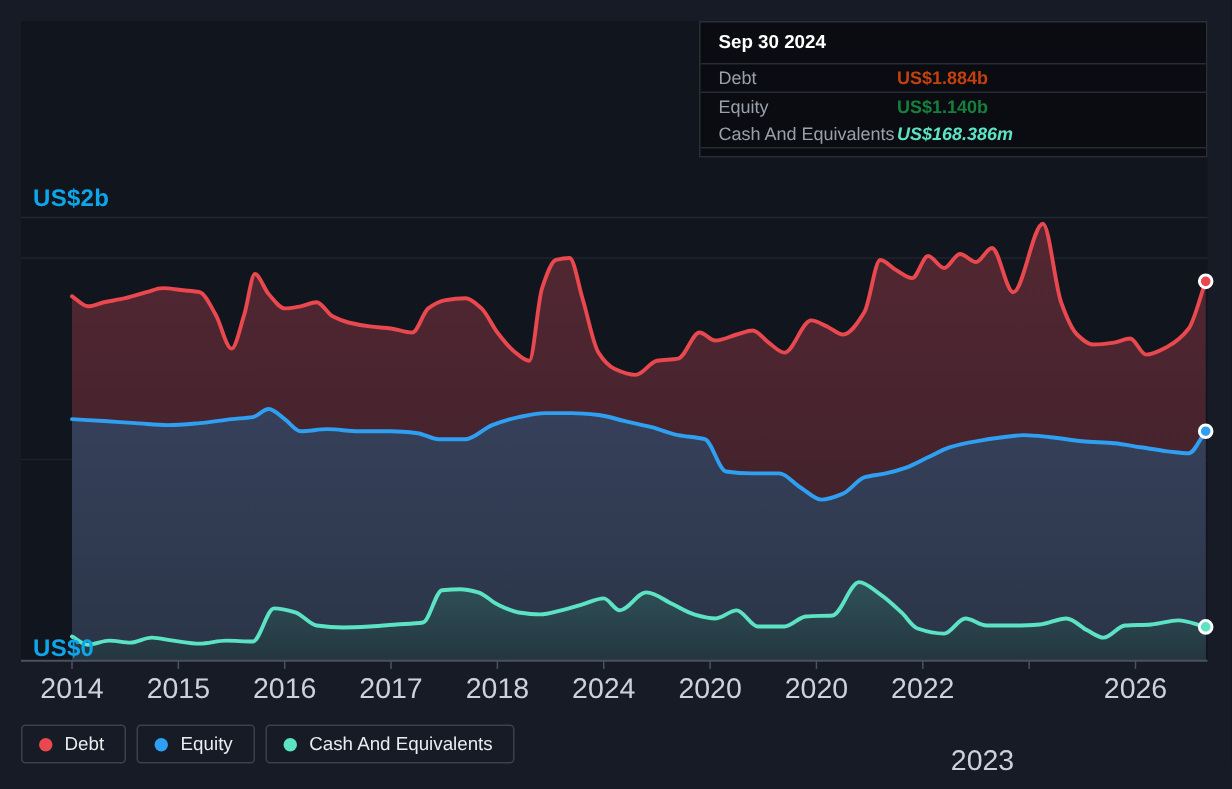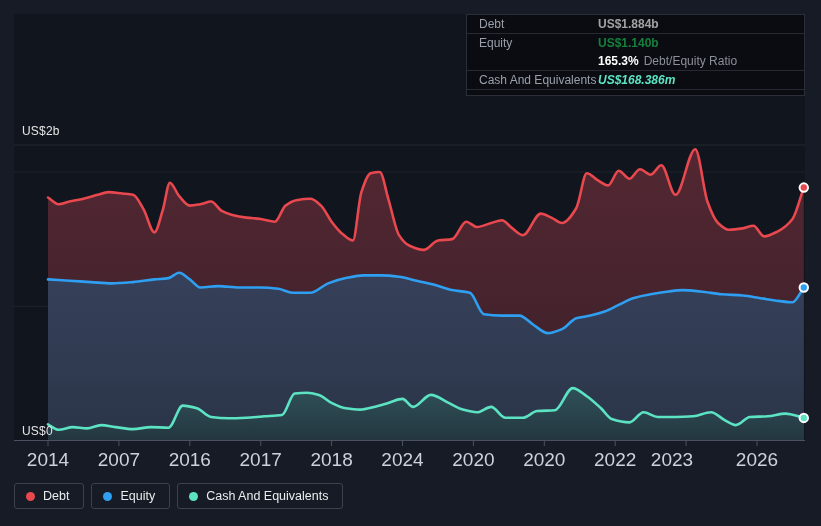--- a/index.html
+++ b/index.html
@@ -3,21 +3,21 @@
 <meta charset="utf-8">
 <style>
   html,body{margin:0;padding:0}
   body{
     width:821px;height:526px;position:relative;overflow:hidden;
     background:#161b25;
     font-family:"Liberation Sans",sans-serif;
   }
   #plot-svg{position:absolute;left:0;top:0;display:block}
 
-  .y-label{position:absolute;left:22px;color:#e5e5e5;font-size:12px;font-weight:normal;letter-spacing:.2px;z-index:3}
+  .y-label{position:absolute;left:22px;color:#0ea5e9;font-size:16px;font-weight:bold;letter-spacing:.2px;z-index:3}
   #y-label-top{top:124px}
   #y-label-bottom{top:424px}
 
   #x-labels{position:absolute;left:0;top:449px;z-index:3}
   .x-label{position:absolute;width:48px;margin-left:-24px;text-align:center;color:#ccd2da;font-size:19px}
 
   
   .tooltip{
     position:absolute;left:466px;top:14px;width:339px;box-sizing:border-box;
     background:#0a0c11;border:1px solid #292e38;z-index:5;
@@ -83,45 +83,41 @@
     <line x1="615.2" y1="440.5" x2="615.2" y2="446" stroke="#4a5160" stroke-width="1"></line>
     <line x1="686.1" y1="440.5" x2="686.1" y2="446" stroke="#4a5160" stroke-width="1"></line>
     <line x1="757" y1="440.5" x2="757" y2="446" stroke="#4a5160" stroke-width="1"></line>
   </svg>
 
 <div class="y-label" id="y-label-top">US$2b</div>
 <div class="y-label" id="y-label-bottom">US$0</div>
 
 <div id="x-labels">
     <span class="x-label" style="left: 48px;">2014</span>
-    <span class="x-label" style="left: 118.9px;">2007</span>
+    <span class="x-label" style="left: 118.9px;">2015</span>
     <span class="x-label" style="left: 189.8px;">2016</span>
     <span class="x-label" style="left: 260.7px;">2017</span>
     <span class="x-label" style="left: 331.6px; text-align: center;">2018</span>
     <span class="x-label" style="left: 402.5px;">2024</span>
     <span class="x-label" style="left: 473.4px;">2020</span>
     <span class="x-label" style="left: 544.3px;">2020</span>
     <span class="x-label" style="left: 615.2px;">2022</span>
-    <span class="x-label" style="left: 672px;">2023</span>
+    <span class="x-label" style="left: 655px; margin-top: 48px;">2023</span>
     <span class="x-label" style="left: 757px;">2026</span>
   </div>
 
 <div class="tooltip">
+  <div class="tt-title">Sep 30 2024</div>
   <div class="tt-row">
     <span class="tt-label">Debt</span>
-    <span class="tt-value" id="tt-debt-value" style="color: #a3a3a3;">US$1.884b</span>
+    <span class="tt-value" id="tt-debt-value" style="color: #c2410c;">US$1.884b</span>
   </div>
   <div class="tt-row no-border">
     <span class="tt-label">Equity</span>
     <span class="tt-value" id="tt-equity-value" style="color: #15803d;">US$1.140b</span>
-  </div>
-  <div class="tt-row">
-    <span class="tt-label"></span>
-    <span class="tt-value v-ratio">165.3%</span>
-    <span class="ratio-text">Debt/Equity Ratio</span>
   </div>
   <div class="tt-row">
     <span class="tt-label">Cash And Equivalents</span>
     <span class="tt-value" id="tt-cash-value" style="color: rgb(92, 227, 195); font-style: italic;">US$168.386m</span>
   </div>
 </div>
 
 <div class="legend">
   <div class="legend-item">
     <span class="dot" style="background: rgb(232, 72, 78);"></span>

